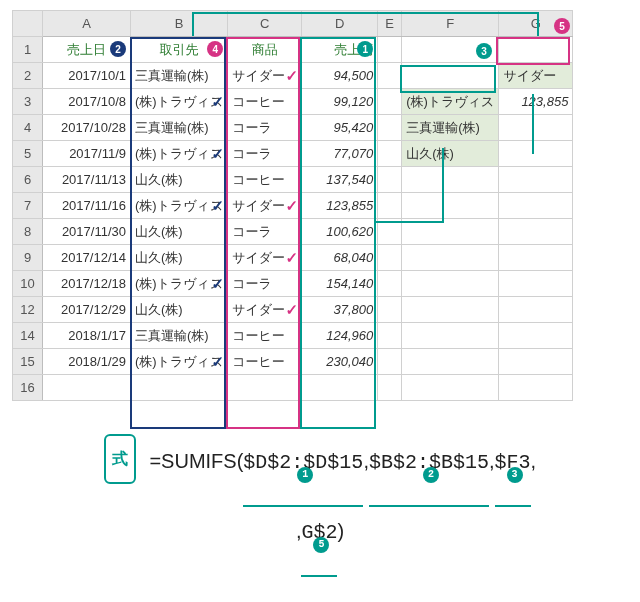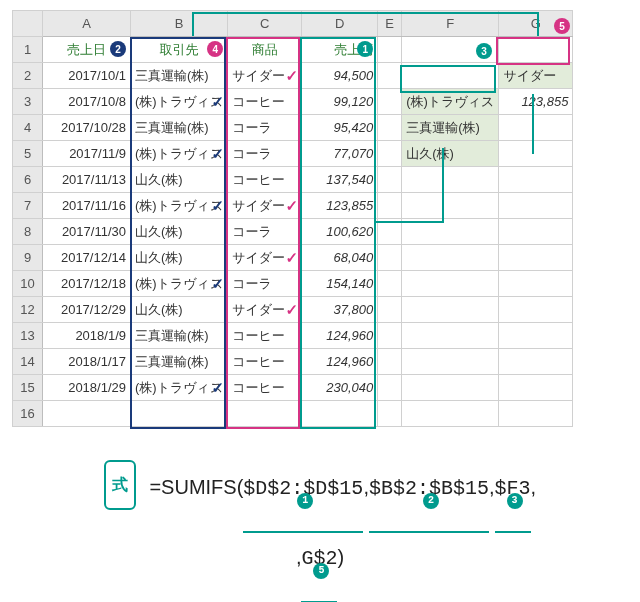--- a/index.html
+++ b/index.html
@@ -271,30 +271,20 @@
           <td></td>
           <td class=""></td>
           <td class=""></td>
         </tr>
         <tr>
           <th class="rowhdr">12</th>
           <td class="date">2017/12/29</td>
           <td>山久(株)</td>
           <td>サイダー<span class="check">✓</span></td>
           <td class="num">37,800</td>
-          <td></td>
-          <td class=""></td>
-          <td class=""></td>
-        </tr>
-        <tr>
-          <th class="rowhdr">13</th>
-          <td class="date">2018/1/9</td>
-          <td>三真運輸(株)</td>
-          <td>コーヒー</td>
-          <td class="num">124,960</td>
           <td></td>
           <td class=""></td>
           <td class=""></td>
         </tr>
         <tr>
           <th class="rowhdr">14</th>
           <td class="date">2018/1/17</td>
           <td>三真運輸(株)</td>
           <td>コーヒー</td>
           <td class="num">124,960</td>

